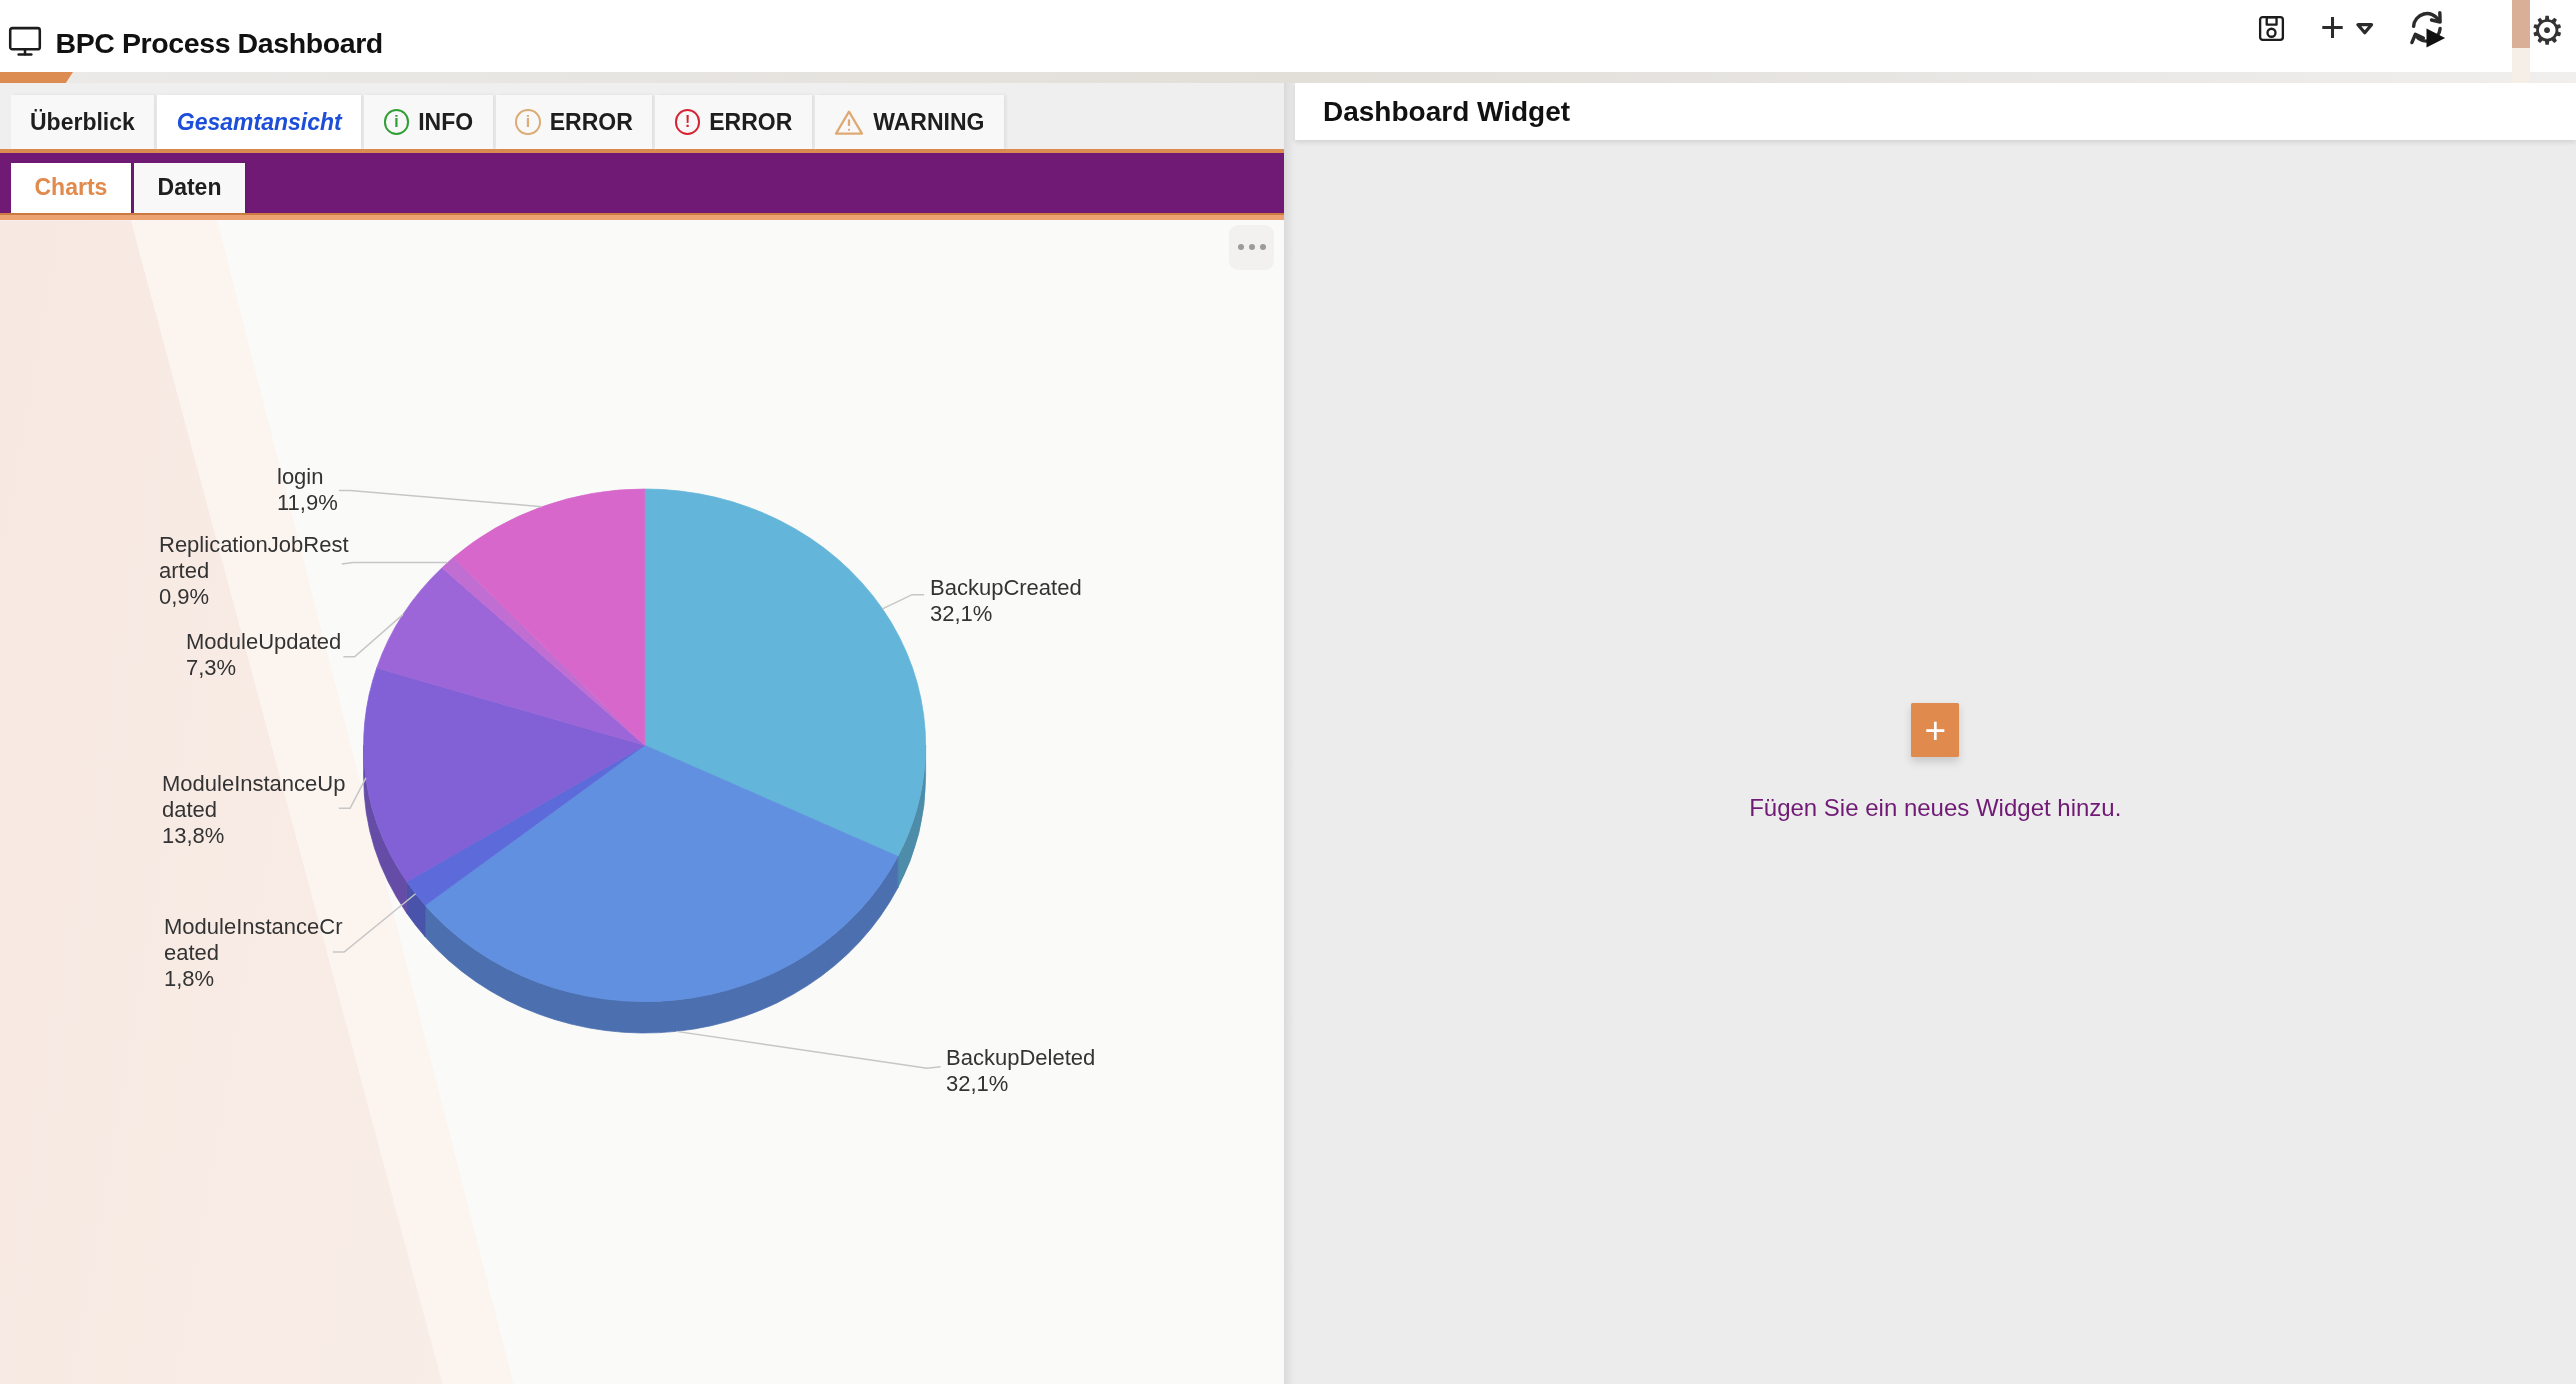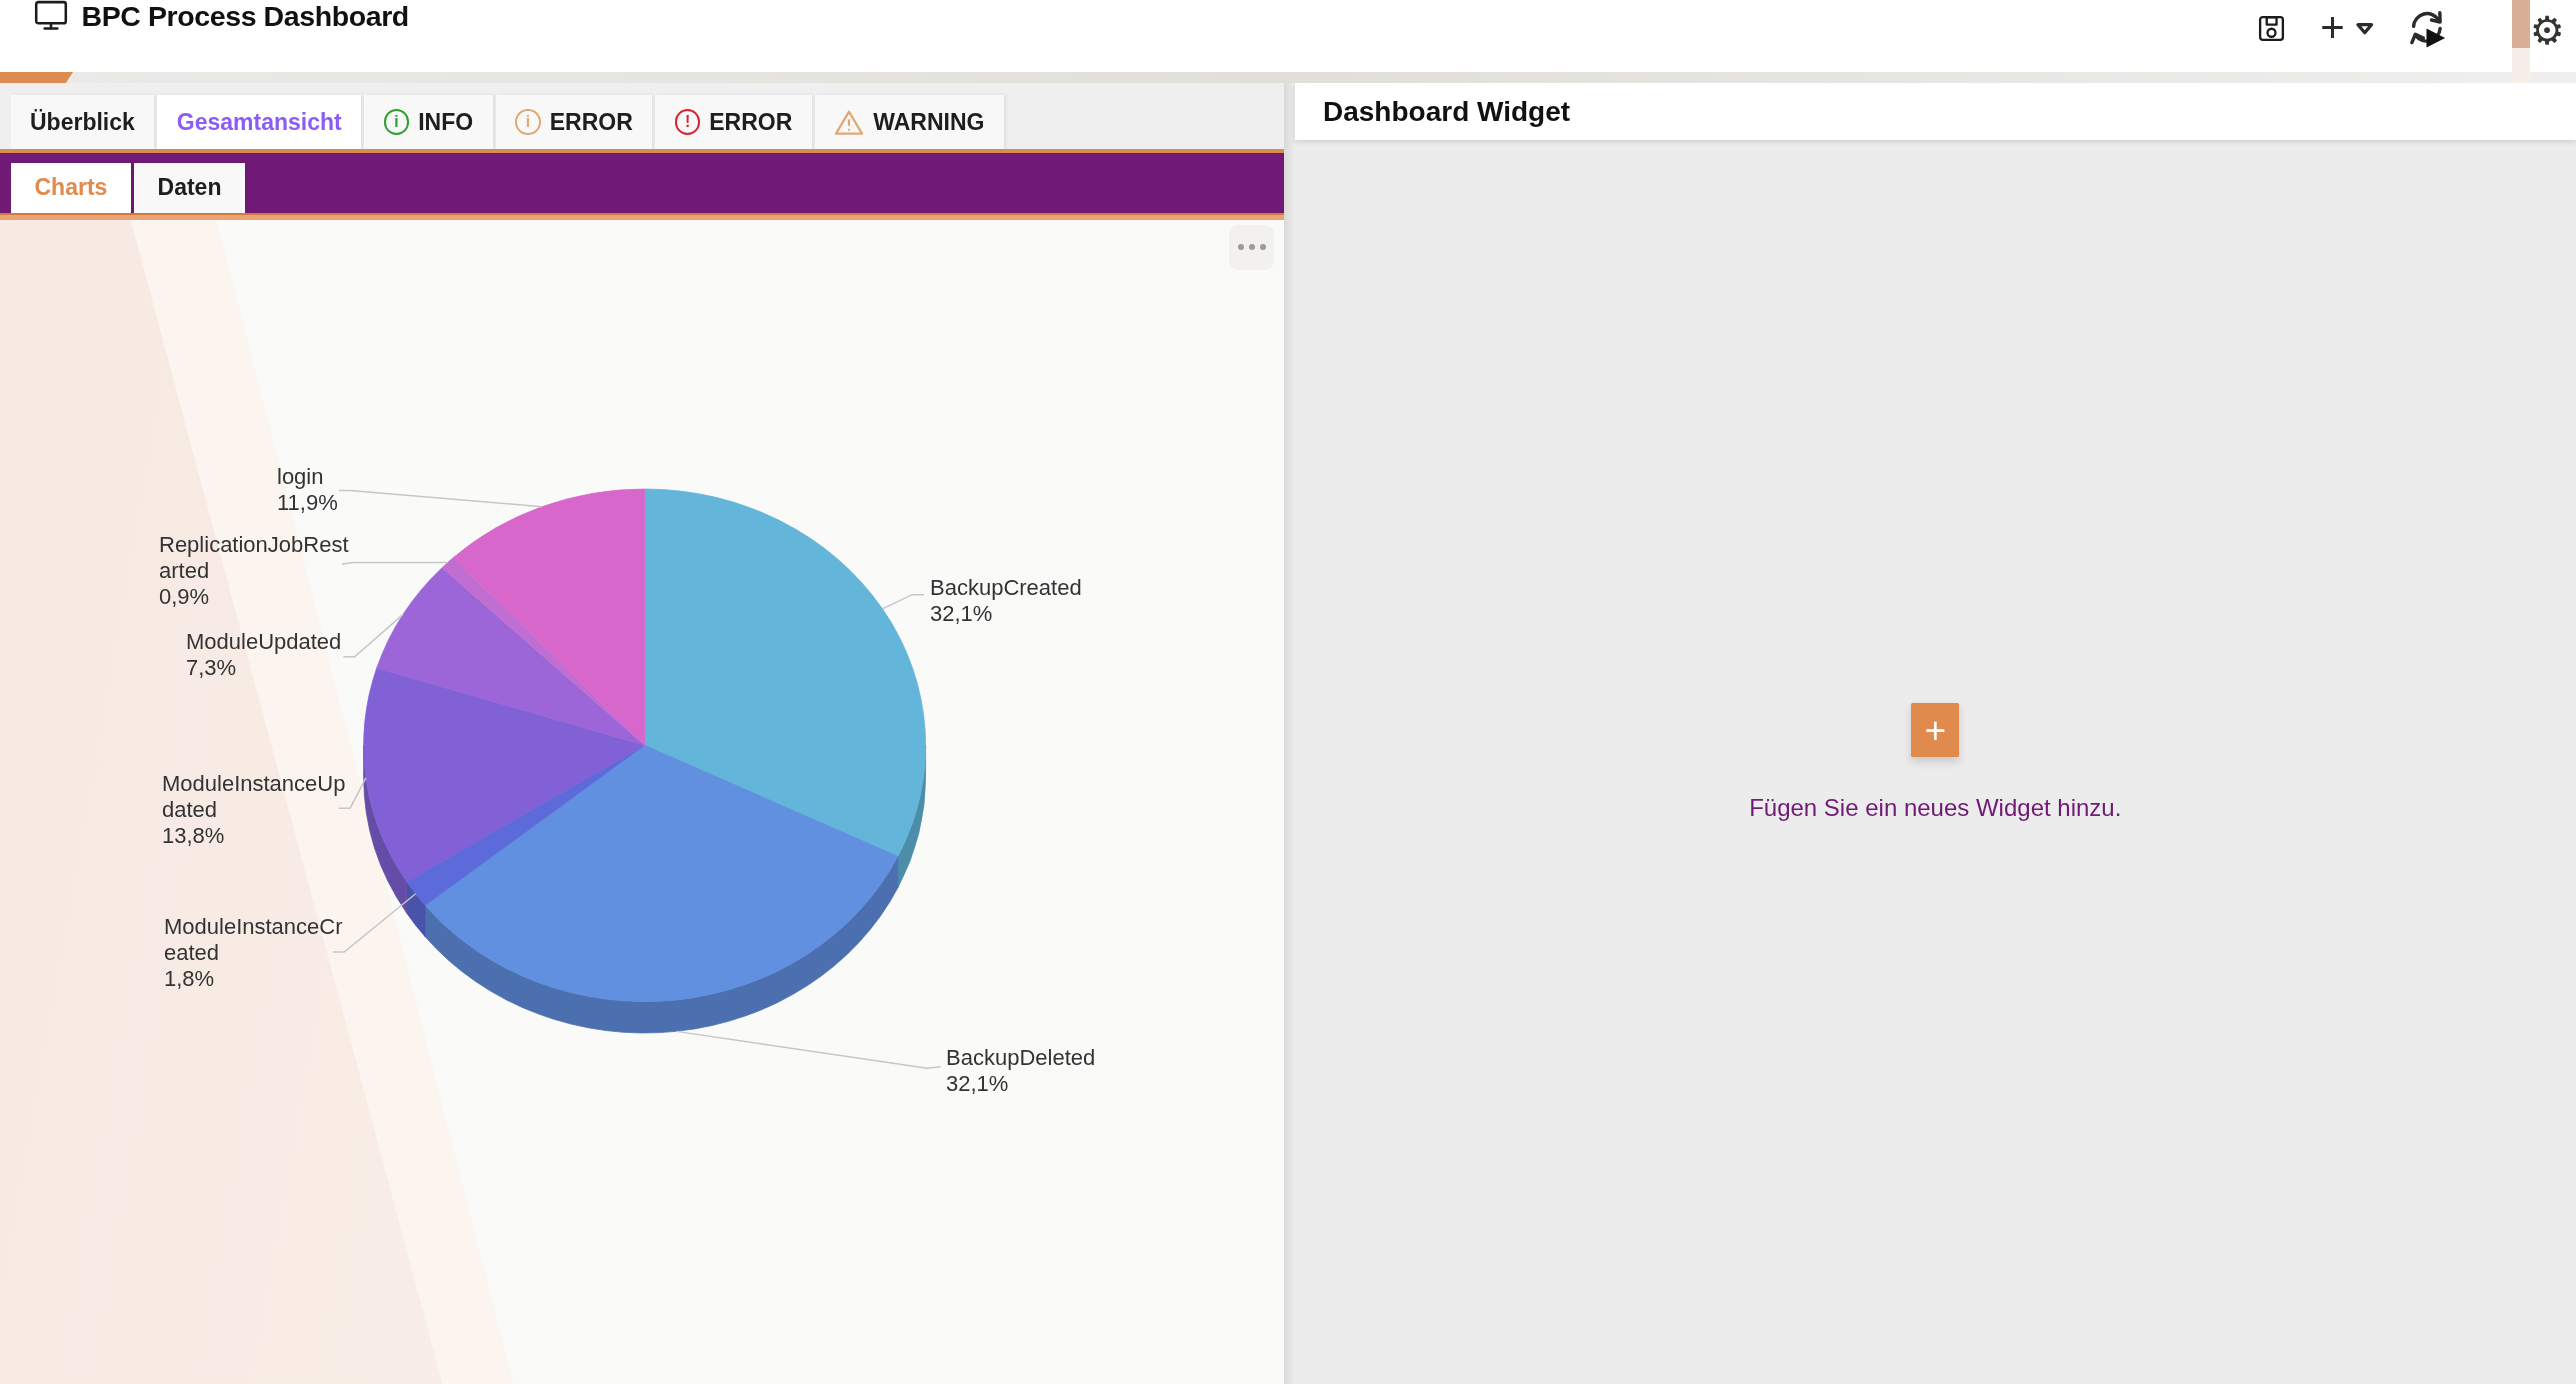--- a/index.html
+++ b/index.html
@@ -1,21 +1,21 @@
 <!DOCTYPE html>
 <html style="font-size:12px"><head>
 <meta charset="utf-8">
 <style>
   html,body{margin:0;padding:0;background:#ffffff;}
   .app{position:relative;width:2576px;height:1385px;overflow:hidden;
        font-family:"Liberation Sans",sans-serif;color:#111;background:#ffffff;}
 
   
   .titlebar{position:absolute;top:0;left:0;right:0;height:60px;background:#fff;
-            display:flex;align-items:flex-start;padding-left:34px;box-sizing:border-box;z-index:6;}
+            display:flex;align-items:flex-end;padding-left:8px;box-sizing:border-box;z-index:6;}
   .app-title{font-size:28.5px;font-weight:700;margin-left:13.5px;letter-spacing:-0.4px;}
   .tb-icons{margin-left:auto;display:flex;align-items:center;height:100%;}
   .tb-btn{display:flex;align-items:center;justify-content:center;cursor:pointer;}
   .tb-group{display:flex;align-items:center;}
   .plus-glyph{font-size:42px;font-weight:400;color:#2b2b2b;line-height:1;margin-top:-4.5px;}
   .gear-glyph{font-family:"DejaVu Sans",sans-serif;font-size:39px;color:#333;line-height:1;}
   .v-scrollbar{position:absolute;top:0;right:46px;width:18px;height:83px;background:#f6efe7;z-index:7;}
   .v-scrollbar .thumb{width:100%;height:48px;background:#d9af97;}
 
   
@@ -33,21 +33,21 @@
   .panel-header{height:57px;flex:0 0 auto;background:#fff;display:flex;align-items:center;
                 padding-left:19.5px;gap:12px;font-size:28px;font-weight:700;
                 box-shadow:0 2.2px 5.2px rgba(0,0,0,.12);position:relative;z-index:4;}
   .right-panel .panel-header{padding-left:28.5px;}
 
   
   .tabbar{display:flex;gap:3px;padding:12px 10.5px 0 10.5px;background:#efefef;
           border-bottom:4.5px solid #dd8c51;position:relative;z-index:3;}
   .tab{height:54px;display:flex;align-items:center;gap:9px;padding:0 19.5px;background:#f8f8f8;
        font-size:23px;font-weight:700;color:#1e1e1e;box-shadow:2.2px 0 3.7px rgba(0,0,0,.07);cursor:pointer;}
-  .tab.active{background:#fff;color:#8b5cf6;}
+  .tab.active{background:#fff;color:#1d4ed8;font-style:italic;}
   .circle-ic{width:25.5px;height:25.5px;border-radius:50%;border:2.2px solid;box-sizing:border-box;
              display:flex;align-items:center;justify-content:center;
              font-size:15.7px;font-weight:700;line-height:1;}
   .subtabbar{display:flex;gap:2.2px;padding:9.7px 10.5px 0 10.5px;background:#701a75;}
   .subtab{height:50px;display:flex;align-items:center;padding:0 24px;background:#f8f8f8;
           font-size:23px;font-weight:700;color:#1e1e1e;box-shadow:2.2px 0 3.7px rgba(0,0,0,.07);cursor:pointer;}
   .subtab.active{background:#fff;color:#e18a4c;}
   .subtab-underline{height:7.5px;background:linear-gradient(to bottom,#cb7a42 0 2.2px,#eca371 2.2px 100%);}
 
   

